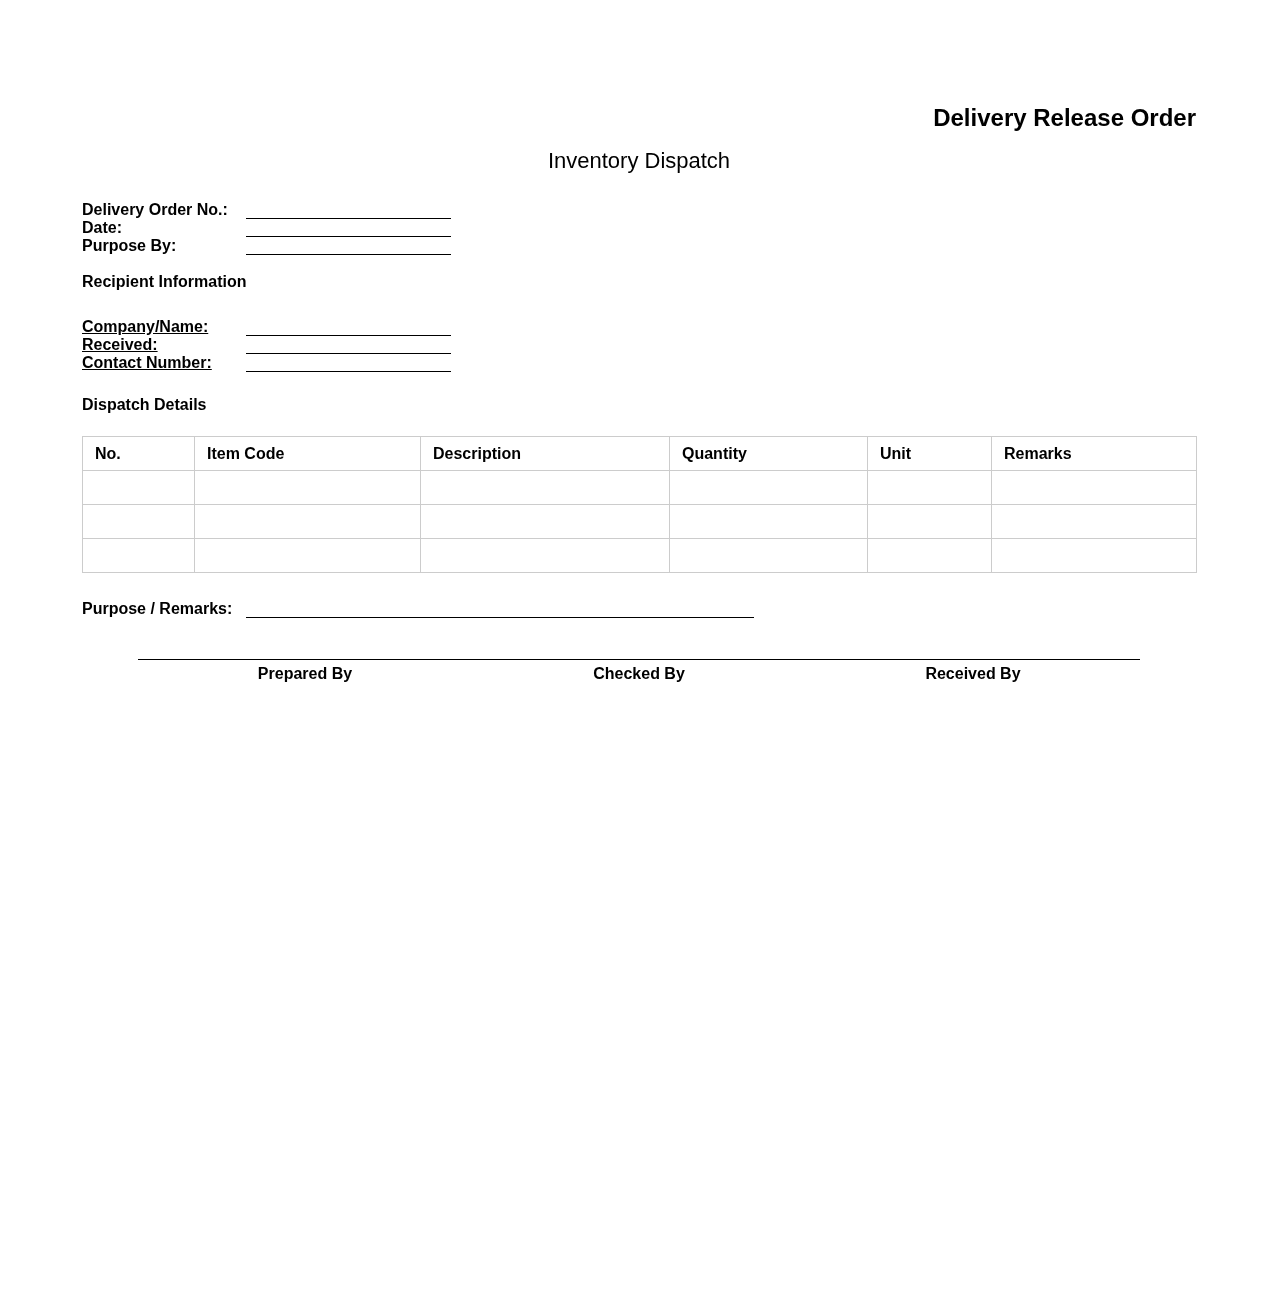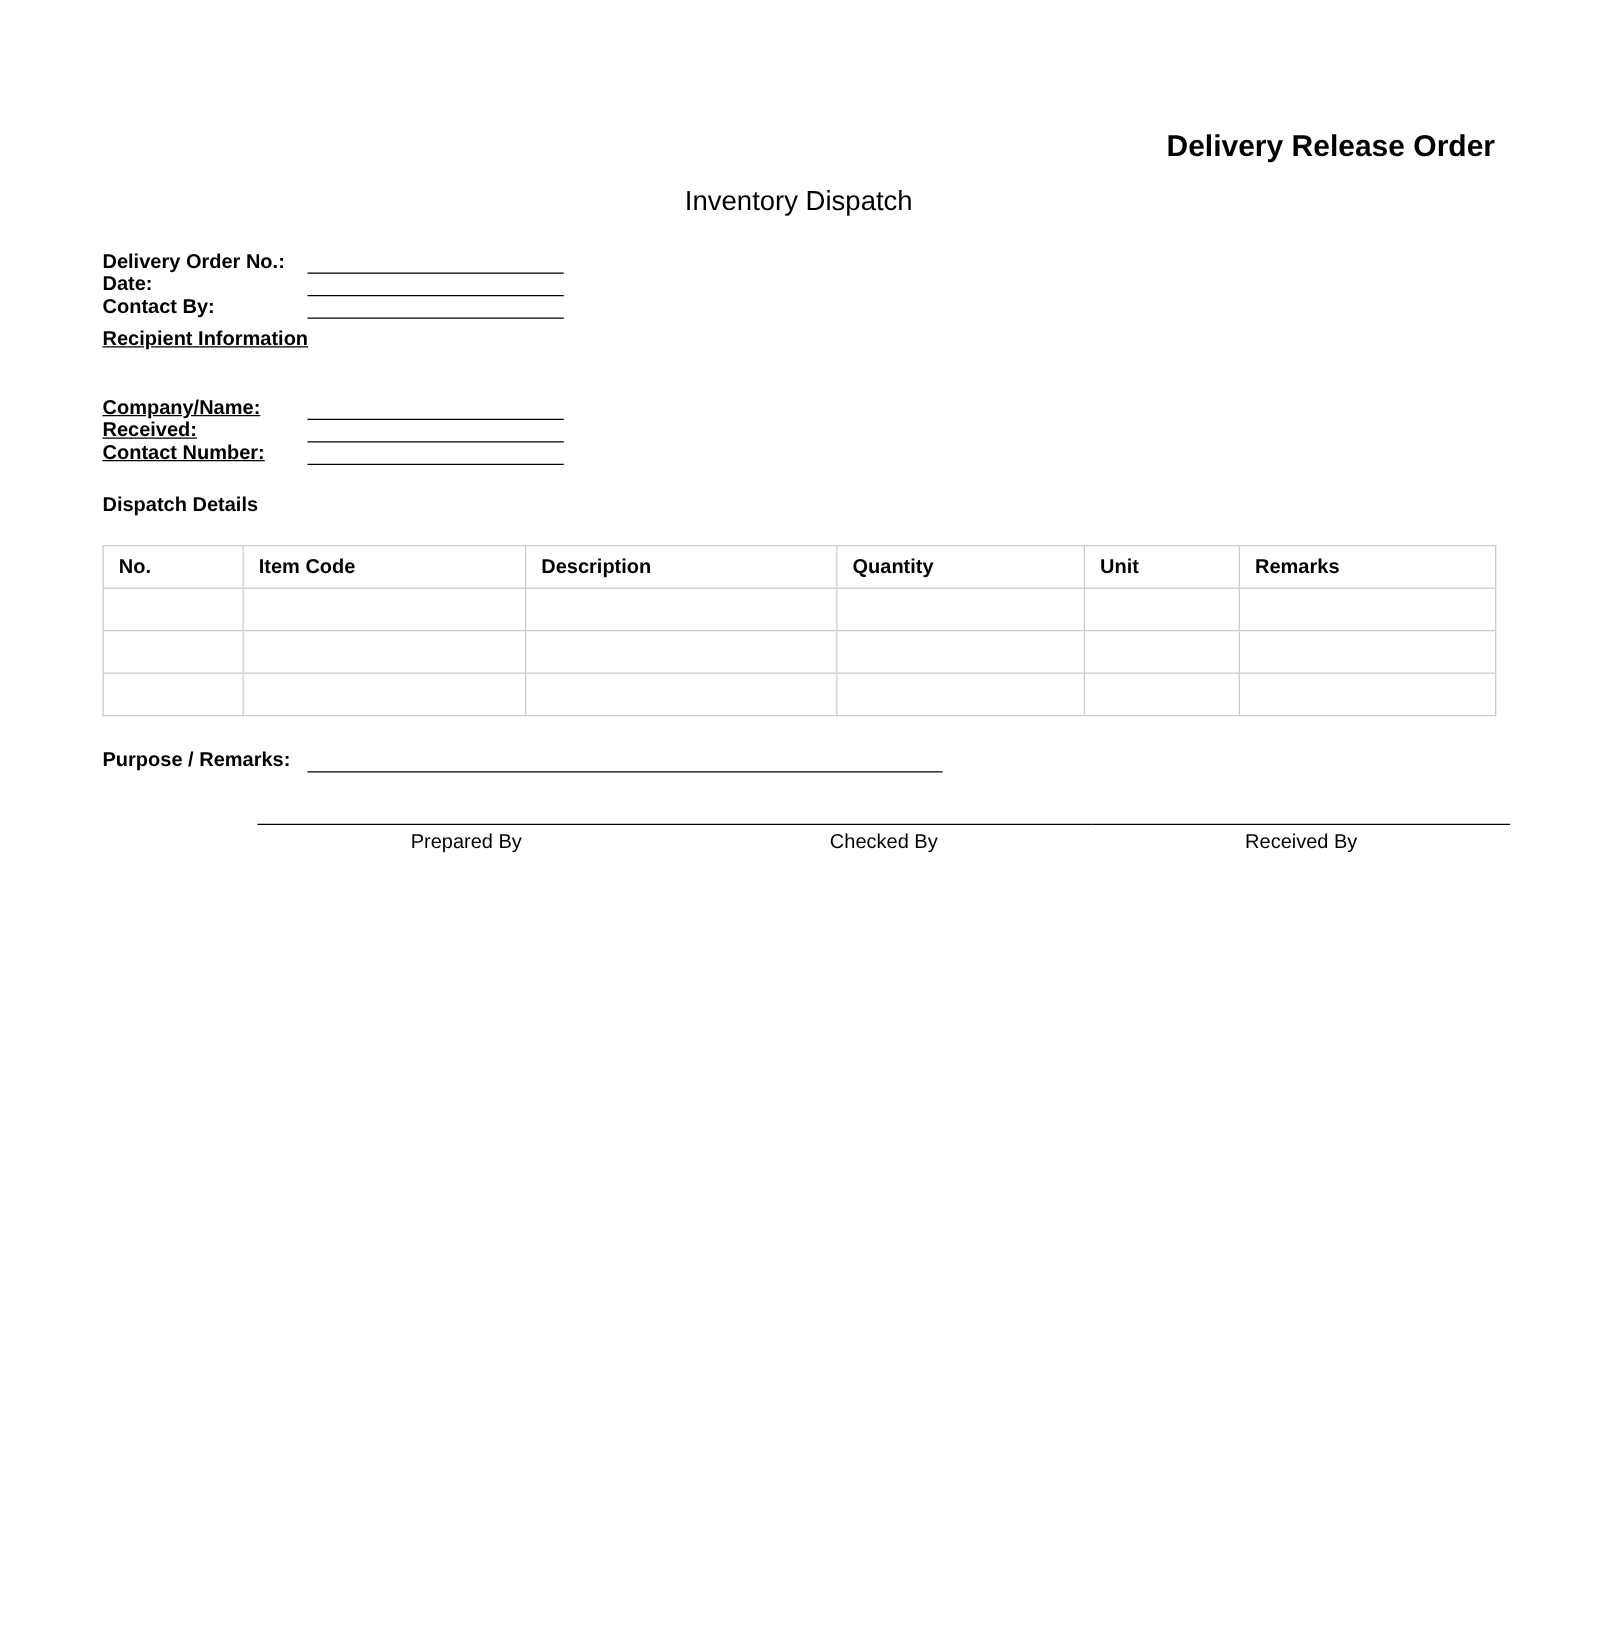--- a/index.html
+++ b/index.html
@@ -106,25 +106,26 @@
       line-height: 18px;
       width: 164px;
     }
     .purpose-line {
       width: 508px;
       border-bottom: 1px solid #000;
       height: 1px;
     }
     .signatures {
       position: absolute;
-      left: 12px;
+      left: 0;
       top: 659px;
       width: 1114px;
       display: flex;
-      justify-content: flex-end;
+      justify-content: center;
+      font-weight: bold;
     }
     .sig {
       width: 334px;
       text-align: center;
     }
     .sig-line {
       border-top: 1px solid #000;
       height: 0;
     }
     .sig-label {
@@ -144,26 +145,26 @@
   <div class="field-block" style="top:201px;">
     <div class="field-row">
       <span class="field-label">Delivery Order No.:</span>
       <span class="field-line"></span>
     </div>
     <div class="field-row">
       <span class="field-label">Date:</span>
       <span class="field-line"></span>
     </div>
     <div class="field-row">
-      <span class="field-label">Contact By:</span>
-      <span class="field-line"></span>
-    </div>
-  </div>
-
-  <div class="section-heading" style="top:262px;text-decoration:underline;">Recipient Information</div>
+      <span class="field-label">Purpose By:</span>
+      <span class="field-line"></span>
+    </div>
+  </div>
+
+  <div class="section-heading" style="top:272px;">Recipient Information</div>
 
   <div class="field-block" style="top:318px;text-decoration:underline;">
     <div class="field-row">
       <span class="field-label">Company/Name:</span>
       <span class="field-line"></span>
     </div>
     <div class="field-row">
       <span class="field-label">Received:</span>
       <span class="field-line"></span>
     </div>

